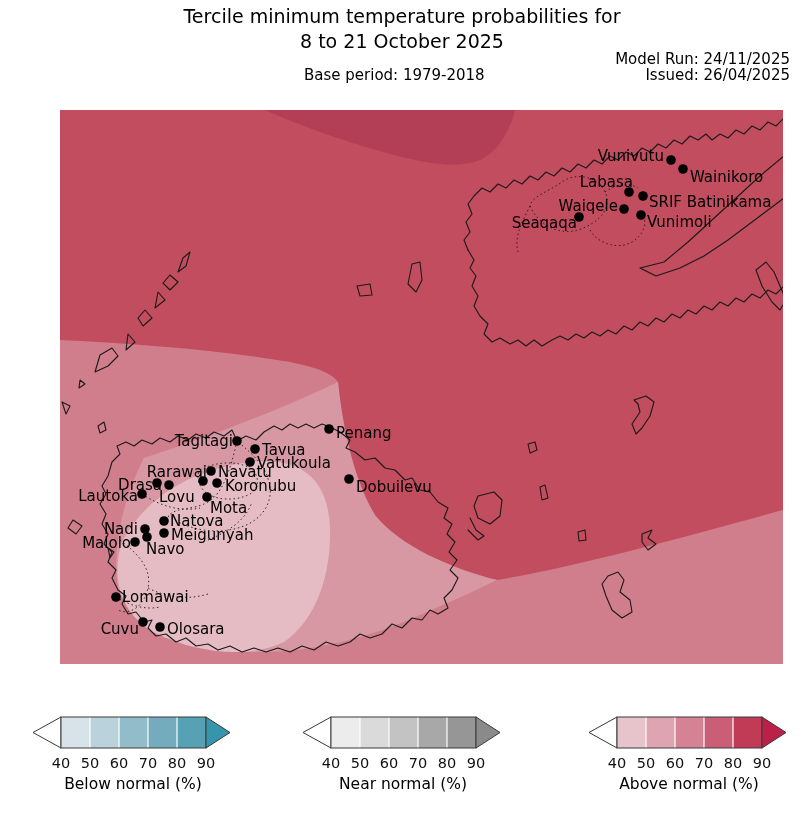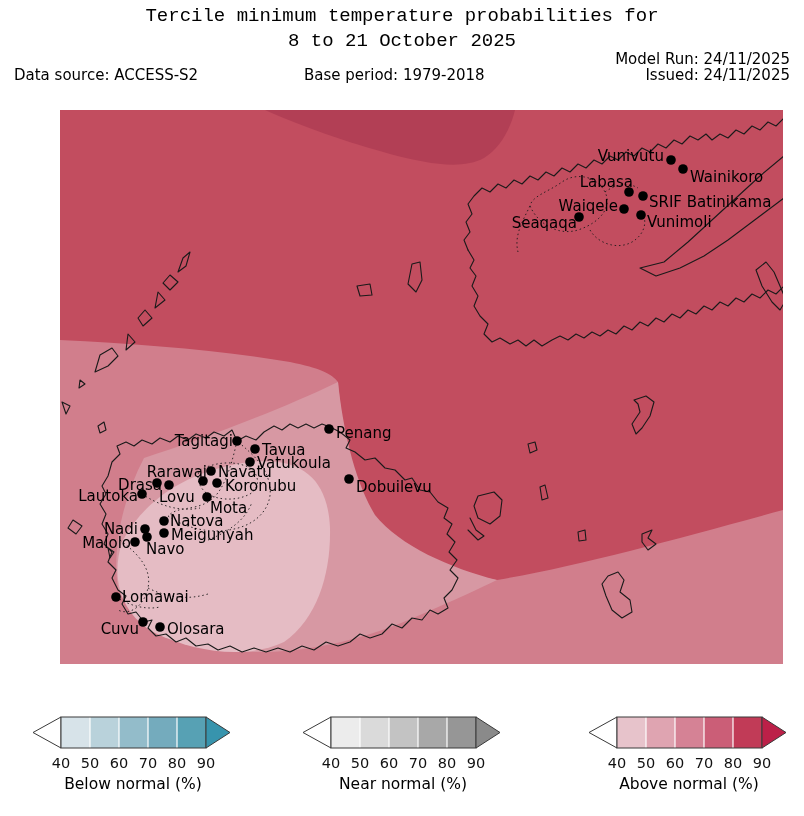--- a/index.html
+++ b/index.html
@@ -1,19 +1,19 @@
 <!DOCTYPE html>
 <html><head>
 <meta charset="utf-8">
 <style>
   html,body{margin:0;padding:0;background:#ffffff;}
   .page{position:relative;width:804px;height:816px;background:#ffffff;overflow:hidden;
         font-family:"DejaVu Sans",sans-serif;color:#000;}
   .title{position:absolute;left:0;top:4px;width:804px;text-align:center;
-         font-size:19px;line-height:25px;color:#000;font-family:Liberation Mono, monospace;}
+         font-size:19px;line-height:25px;color:#000;}
   .hdr{position:absolute;font-size:15px;white-space:nowrap;}
   .datasource{left:14px;top:66px;}
   .baseperiod{left:304px;top:66px;}
   .modelrun{right:14px;top:50px;text-align:right;}
   .issued{right:14px;top:66px;text-align:right;}
   .map{position:absolute;left:60px;top:110px;width:723px;height:406px;}
   .map svg{display:block;}
   .copyright{position:absolute;left:0;right:80px;bottom:2px;text-align:center;
              font-size:12.5px;color:#8f8f8f;white-space:nowrap;}
   .legend{position:absolute;top:716px;width:200px;height:80px;}
@@ -25,24 +25,23 @@
 </style>
 </head>
 <body>
 
 <div class="page">
 
   <div class="title">
     <div>Tercile minimum temperature probabilities for</div>
     <div>8 to 21 October 2025</div>
   </div>
-  <div class="hdr datasource">Data source: ACCESS-S2</div>
   <div class="hdr baseperiod">Base period: 1979-2018</div>
   <div class="hdr modelrun">Model Run: 24/11/2025</div>
-  <div class="hdr issued">Issued: 24/11/2025</div>
+  <div class="hdr issued">Issued: 26/04/2025</div>
 
   <div class="map">
     <svg width="723" height="554" viewBox="0 0 723 554">
 
       <rect x="0" y="0" width="723" height="554" fill="#c24d5f"></rect>
       <path d="M205,0 L455,0 C450,20 440,38 424,48 C402,60 368,54 330,44 C290,33 240,16 205,0 Z" fill="#b23f55"></path>
       <path d="M0,230 C80,234 160,240 230,252 C260,258 272,264 278,272 C282,320 292,372 310,405 C330,438 370,458 437,470 C520,456 620,428 723,400 L723,554 L0,554 Z" fill="#d17e8c"></path>
       <path d="M278,272 C220,300 140,330 84,348 C62,390 52,440 58,478 C70,512 110,532 160,540 C230,548 300,532 360,505 C395,490 420,478 437,470 C390,458 340,436 315,405 C295,372 283,320 278,272 Z" fill="#d798a3"></path>
       <path d="M190,352 C245,346 268,372 270,418 C271,462 258,508 224,532 C185,550 135,542 95,523 C62,505 50,470 62,432 C88,382 140,358 190,352 Z" fill="#e5bcc4"></path>
 

